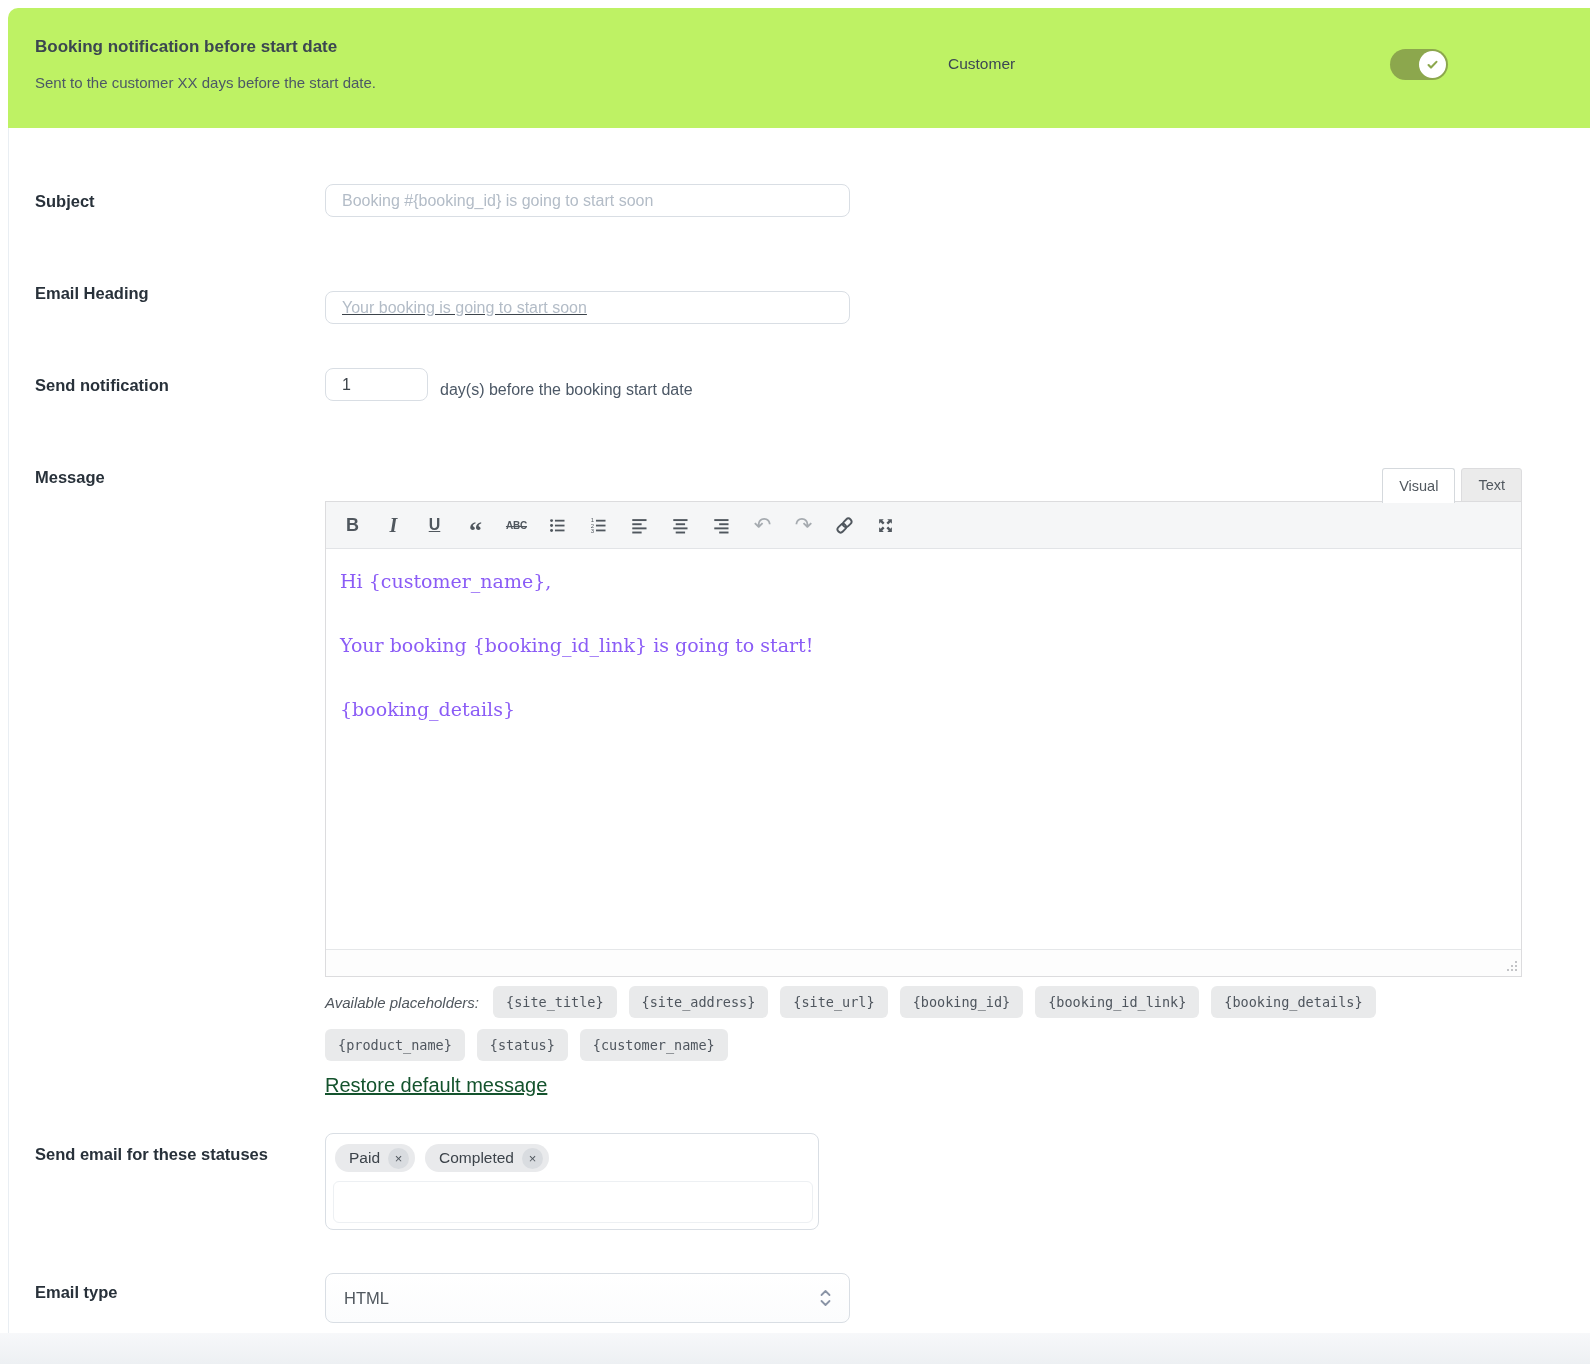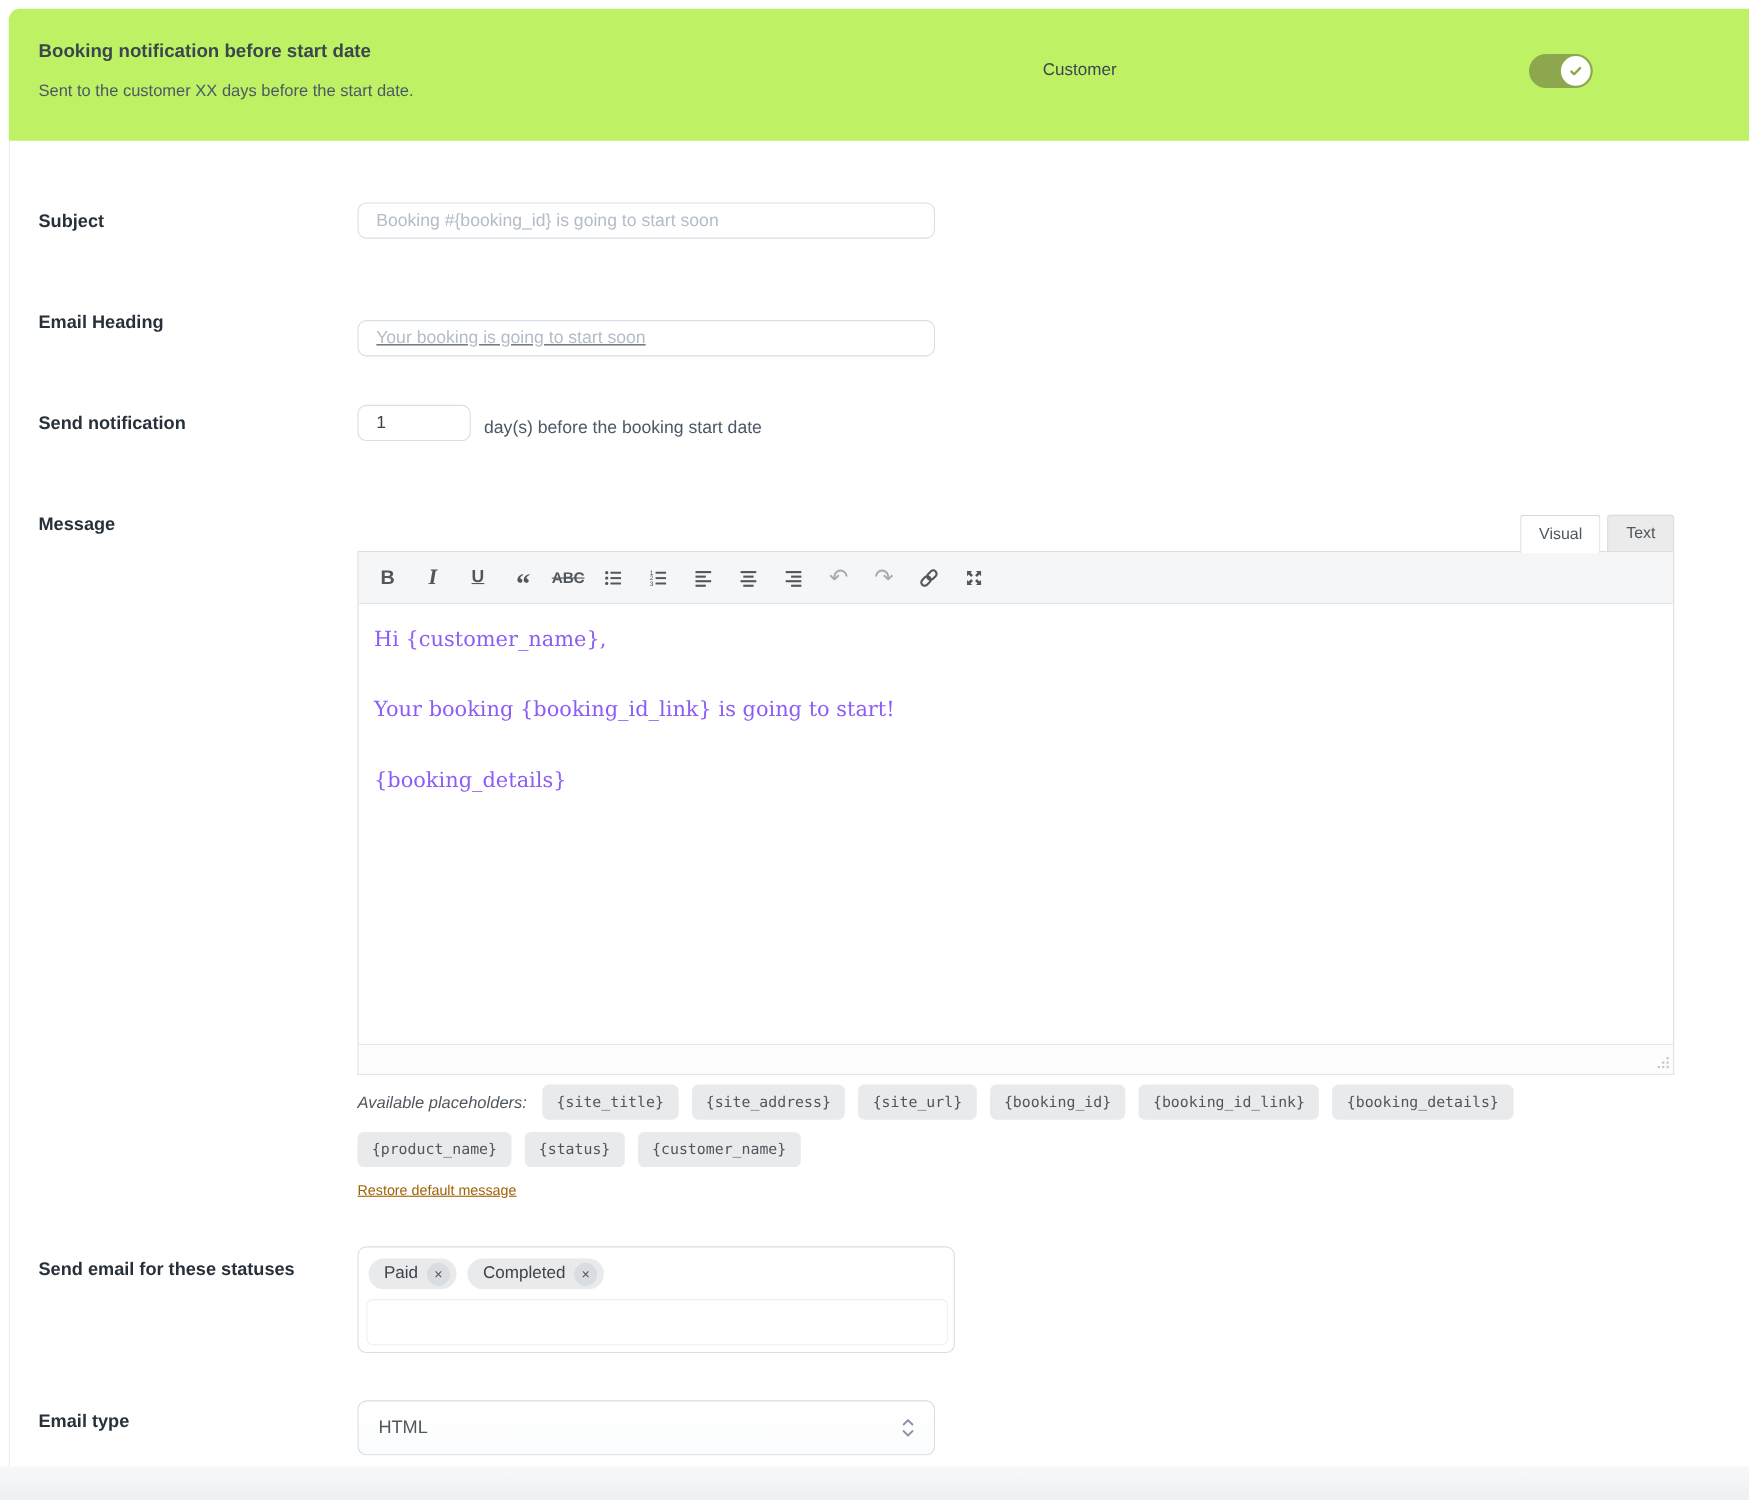--- a/index.html
+++ b/index.html
@@ -54,46 +54,46 @@
   }
   .tb-btn {
     width:36px; height:34px; margin:0 2.5px; border:none; background:transparent; cursor:pointer;
     display:flex; align-items:center; justify-content:center; color:#50575e; border-radius:2px;
   }
   .tb-txt { font-family:"Liberation Sans", sans-serif; }
   .tb-b { font-size:18px; font-weight:800; }
   .tb-i { font-family:"Liberation Serif", serif; font-style:italic; font-weight:700; font-size:20px; }
   .tb-u { font-size:16px; font-weight:600; text-decoration:underline; }
   .tb-q { font-family:"Liberation Serif", serif; font-weight:700; font-size:26px; line-height:10px; margin-top:12px; }
-  .tb-s { font-size:14px; font-weight:700; text-decoration:line-through; letter-spacing:-.2px; }
+  .tb-s { font-size:10px; font-weight:700; text-decoration:line-through; letter-spacing:-.2px; }
   .tb-undo, .tb-redo { font-family:"DejaVu Sans", sans-serif; font-size:21px; color:#a6abb0; line-height:1; }
   .ed-content {
     flex:1; overflow:hidden; padding:16px 14px; cursor:text;
     font-family:"DejaVu Serif", serif; font-size:19px; color:#8b5cf6; line-height:32px;
   }
   .ed-content p { margin:0 0 32px; }
   .ed-statusbar { height:27px; border-top:1px solid #e5e7e9; background:#fdfdfd; position:relative; }
   .resize-handle { position:absolute; right:3px; bottom:3px; }
   
   .ph-row {
     position:absolute; left:325px; top:986px; width:1105px;
     display:flex; flex-wrap:wrap; align-items:center; column-gap:12px; row-gap:11px;
   }
   .ph-label { font-size:15px; color:#50575e; margin-right:2px;font-style:italic; }
   .ph-chip {
     font-family:"DejaVu Sans Mono", monospace; font-size:13.5px; color:#4f565e;
     background:#e9eaeb; border-radius:6px; padding:8px 13px; cursor:pointer; white-space:nowrap;
   }
   .restore-link {
-    position:absolute; left:325px; top:1074px; font-size:13px; color:#a16207;
+    position:absolute; left:325px; top:1074px; font-size:20px; color:#14532d;
     text-decoration:underline; cursor:pointer;
   }
   
   .statuses-box {
-    position:absolute; left:325px; top:1133px; width:543px; height:97px;
+    position:absolute; left:325px; top:1133px; width:494px; height:97px;
     border:1px solid #d9dee4; border-radius:8px; background:#fff;
   }
   .status-chips { display:flex; gap:10px; padding:10px 8px 0 9px; }
   .status-chip {
     display:inline-flex; align-items:center; gap:8px; background:#e9eaec;
     border-radius:14px; padding:4px 6px 4px 14px; font-size:15.5px; color:#3c434a; height:28px;
   }
   .chip-remove {
     width:21px; height:21px; border:none; border-radius:50%; background:#d9dce0; color:#50575e;
     font-size:13px; line-height:1; cursor:pointer; display:flex; align-items:center; justify-content:center;

